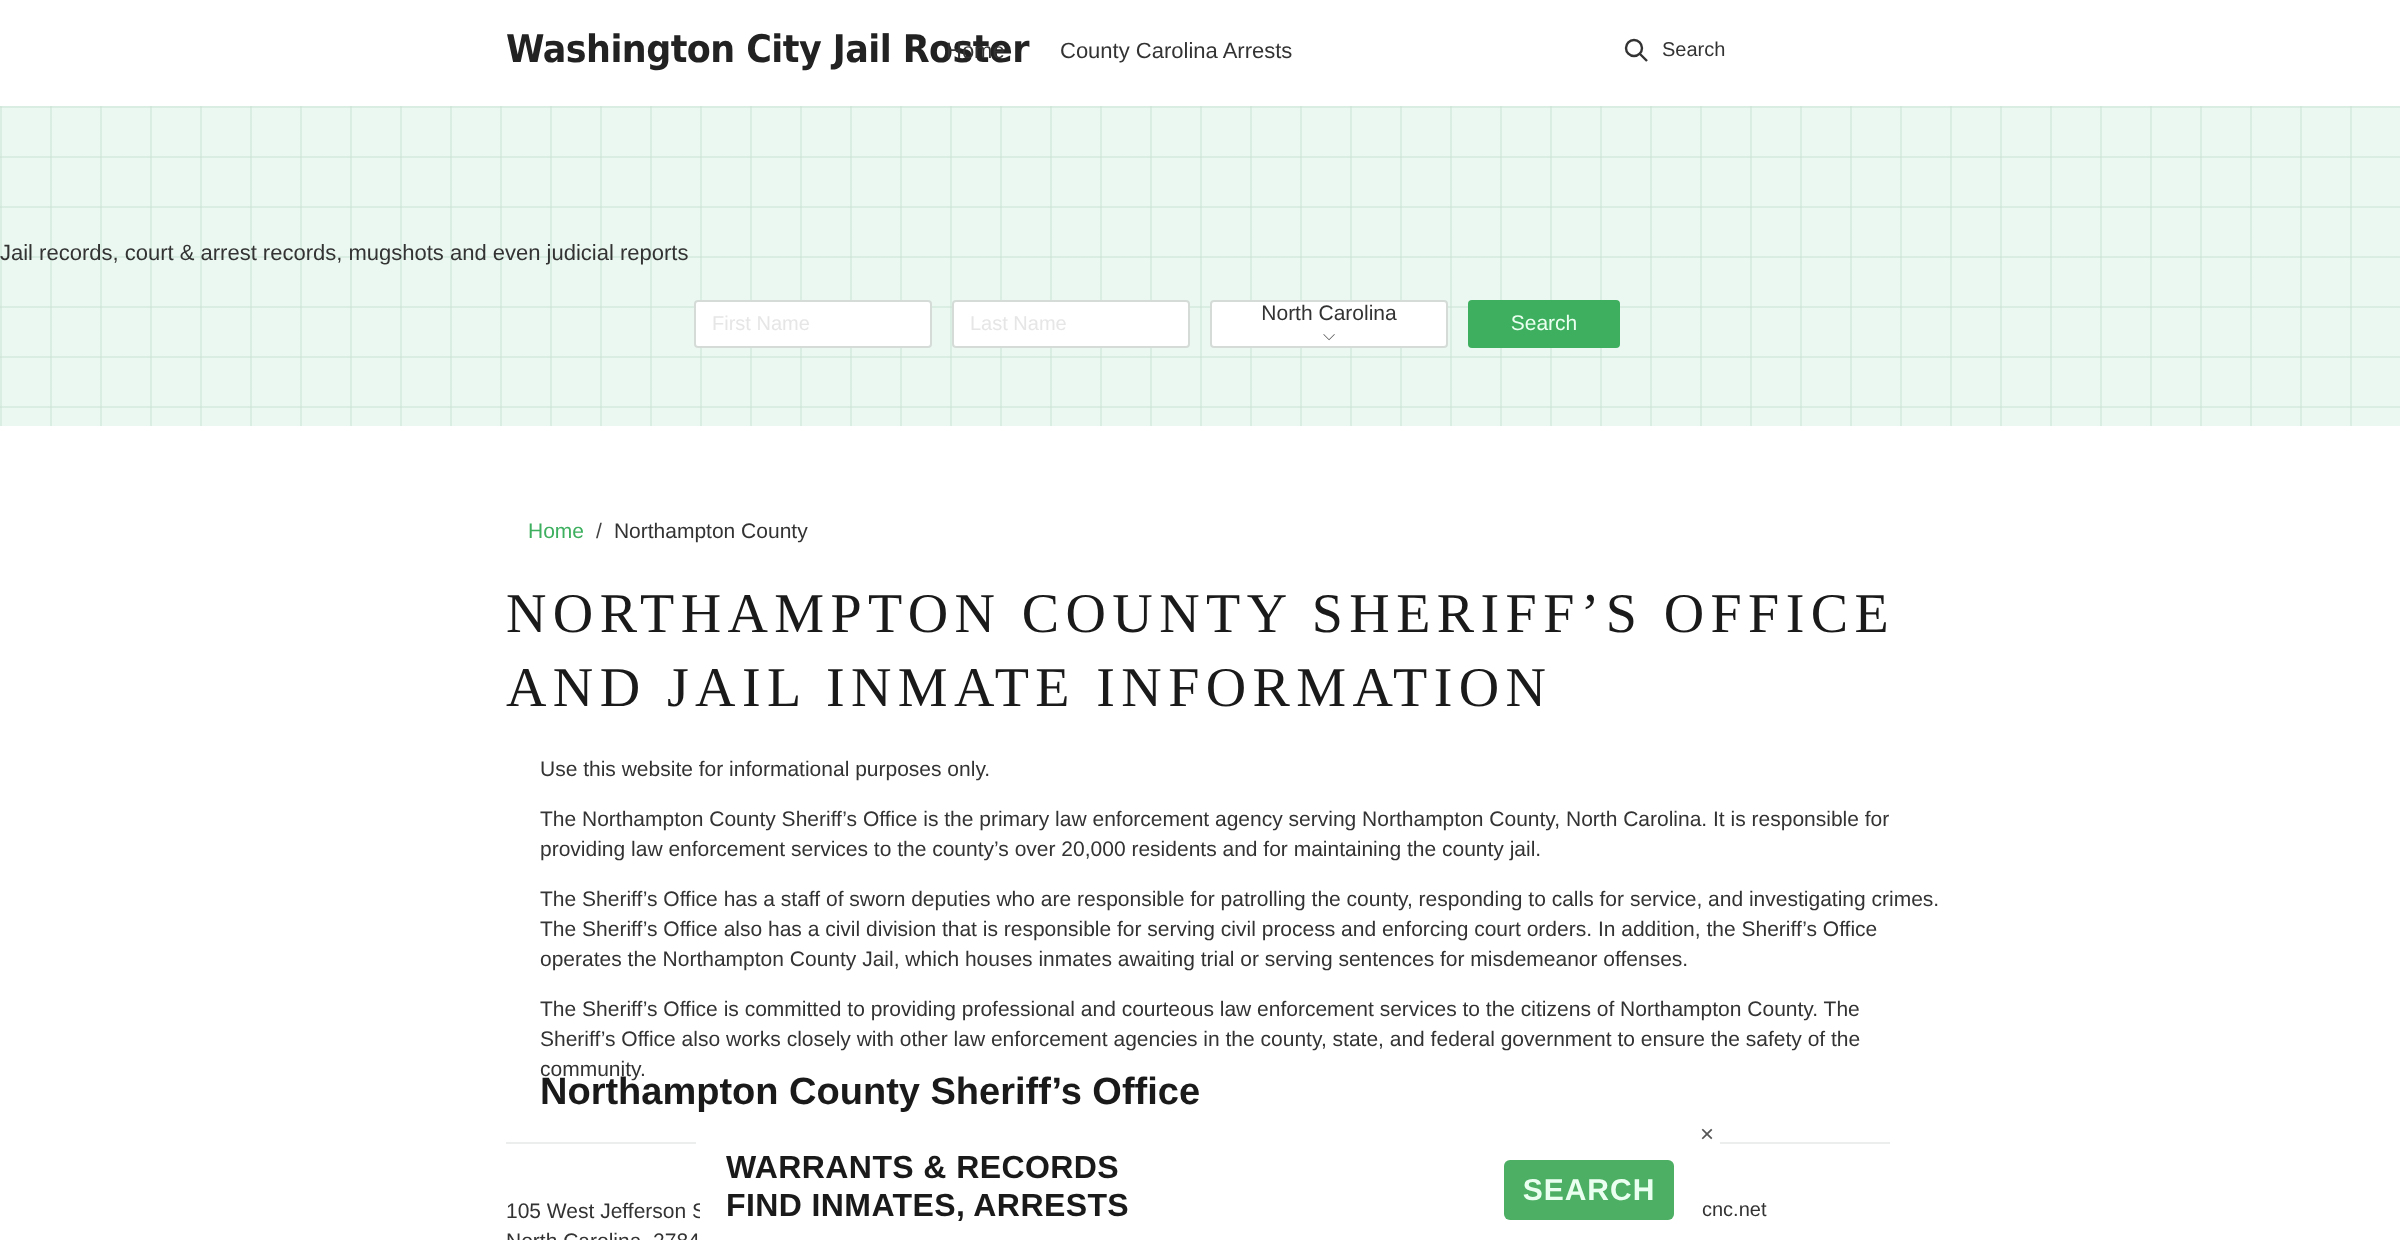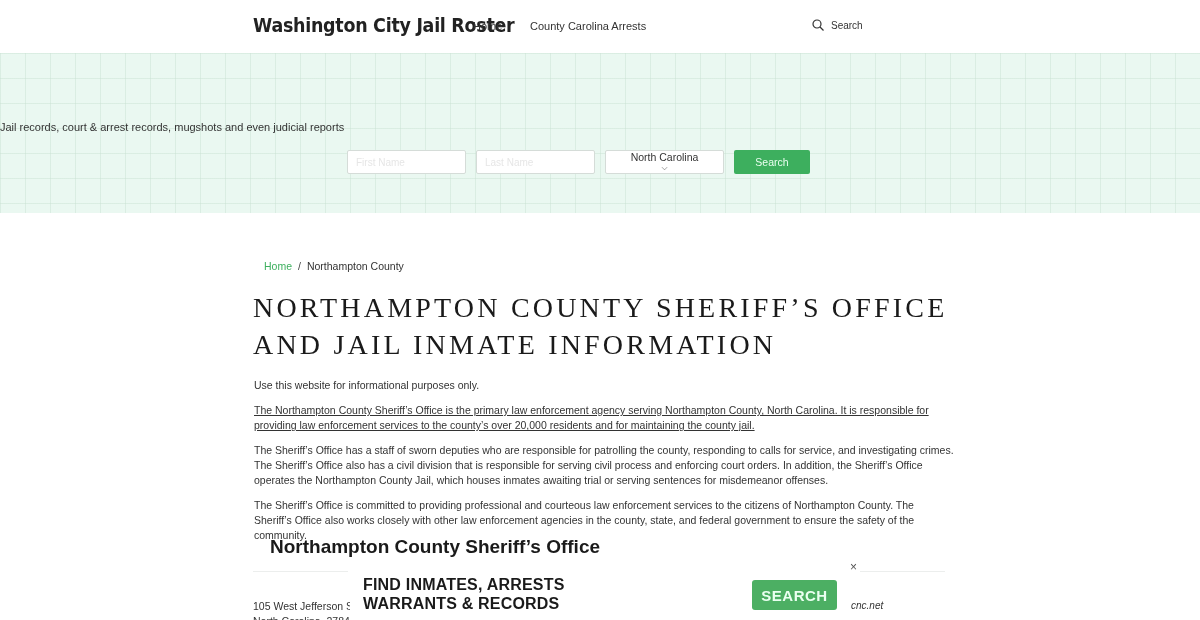--- a/index.html
+++ b/index.html
@@ -31,39 +31,39 @@
   .hero-input::placeholder { color: #e6e6e6; }
   .hero-select { width: 119px; height: 24px; border: 1px solid #d5dcd8; border-radius: 2px; background: #fff; font-size: 10.5px; color: #333; padding: 0 10px; display: flex; align-items: center; justify-content: space-between; cursor: pointer; flex-direction: column; }
   .hero-select .chev { font-size: 8px; color: #555; }
   .hero-btn { width: 76px; height: 24px; background: #3daf5e; color: #eafff0; border: none; border-radius: 2px; font-size: 10.5px; cursor: pointer; margin-left: 0px; font-family: "Liberation Sans", sans-serif; }
 
   
   .breadcrumb { position: absolute; top: 260px; left: 239px; font-size: 10.5px; color: #333; margin-left: 25px; }
   .breadcrumb a { color: #3daf5e; text-decoration: none; cursor: pointer; }
   .breadcrumb .sep { margin: 0 6px; color: #444; }
   .page-title { position: absolute; top: 289px; left: 253px; width: 700px; font-family: "Liberation Serif", "DejaVu Serif", serif; font-weight: normal; font-size: 28px; letter-spacing: 3.2px; line-height: 37px; color: #1a1a1a; }
-  .para { position: absolute; left: 254px; width: 700px; font-size: 10.5px; line-height: 15px; color: #333; }
+  .para { position: absolute; left: 270px; width: 700px; font-size: 10.5px; line-height: 15px; color: #333; }
   .p0 { top: 378px; }
-  .p1 { top: 403px; text-decoration: underline; }
+  .p1 { top: 403px; }
   .p2 { top: 443px; }
   .p3 { top: 498px; }
   .section-title { position: absolute; top: 536px; left: 270px; font-size: 19px; color: #1a1a1a; }
 
   .divider-left { position: absolute; top: 571px; left: 253px; width: 95px; height: 1px; background: #eceeed; }
   .divider-right { position: absolute; top: 571px; left: 860px; width: 85px; height: 1px; background: #eceeed; }
   .addr-label { position: absolute; top: 587px; left: 253px; font-size: 8.5px; color: #999; margin-top: 44px; }
   .addr-line1 { position: absolute; top: 600px; left: 253px; font-size: 10.5px; color: #333; }
   .addr-line2 { position: absolute; top: 615px; left: 253px; font-size: 10.5px; color: #333; }
 
   
   .ad { position: absolute; top: 560px; left: 350px; width: 510px; height: 60px; background: #fff; }
   .ad-text { position: absolute; top: 15px; left: 13px; font-size: 16px; font-weight: bold; line-height: 19px; color: #1a1a1a; letter-spacing: 0.2px; }
   .ad-btn { position: absolute; top: 20px; left: 402px; width: 85px; height: 30px; background: #4caf63; color: #eafff0; border-radius: 3px; font-size: 15px; font-weight: bold; display: flex; align-items: center; justify-content: center; cursor: pointer; letter-spacing: 0.5px; }
   .ad-close { position: absolute; top: 560px; left: 850px; font-size: 12px; color: #555; cursor: pointer; }
-  .ad-domain { position: absolute; top: 600px; left: 851px; font-size: 10px; color: #333; font-style: italic; }
+  .ad-domain { position: absolute; top: 600px; left: 851px; font-size: 10px; color: #333; }
 </style>
 </head>
 <body>
 
 <div class="header">
   <div class="logo">Washington City Jail Roster</div>
   <a class="nav-link nav-home">Home</a>
   <a class="nav-link nav-nc">County Carolina Arrests</a>
   <div class="header-search">
     <svg viewBox="0 0 12 12">
@@ -102,19 +102,19 @@
 
 <div class="divider-left"></div>
 <div class="divider-right"></div>
 
 <div class="addr-label">Address</div>
 <div class="addr-line1">105 West Jefferson St</div>
 <div class="addr-line2">North Carolina, 27845</div>
 
 <div class="ad">
   <div class="ad-text">
+    <div>WARRANTS &amp; RECORDS</div>
     <div>FIND INMATES, ARRESTS</div>
-    <div>WARRANTS &amp; RECORDS</div>
   </div>
   <div class="ad-btn">SEARCH</div>
 </div>
 <div class="ad-close">×</div>
 <div class="ad-domain">cnc.net</div>
 
 </body></html>

